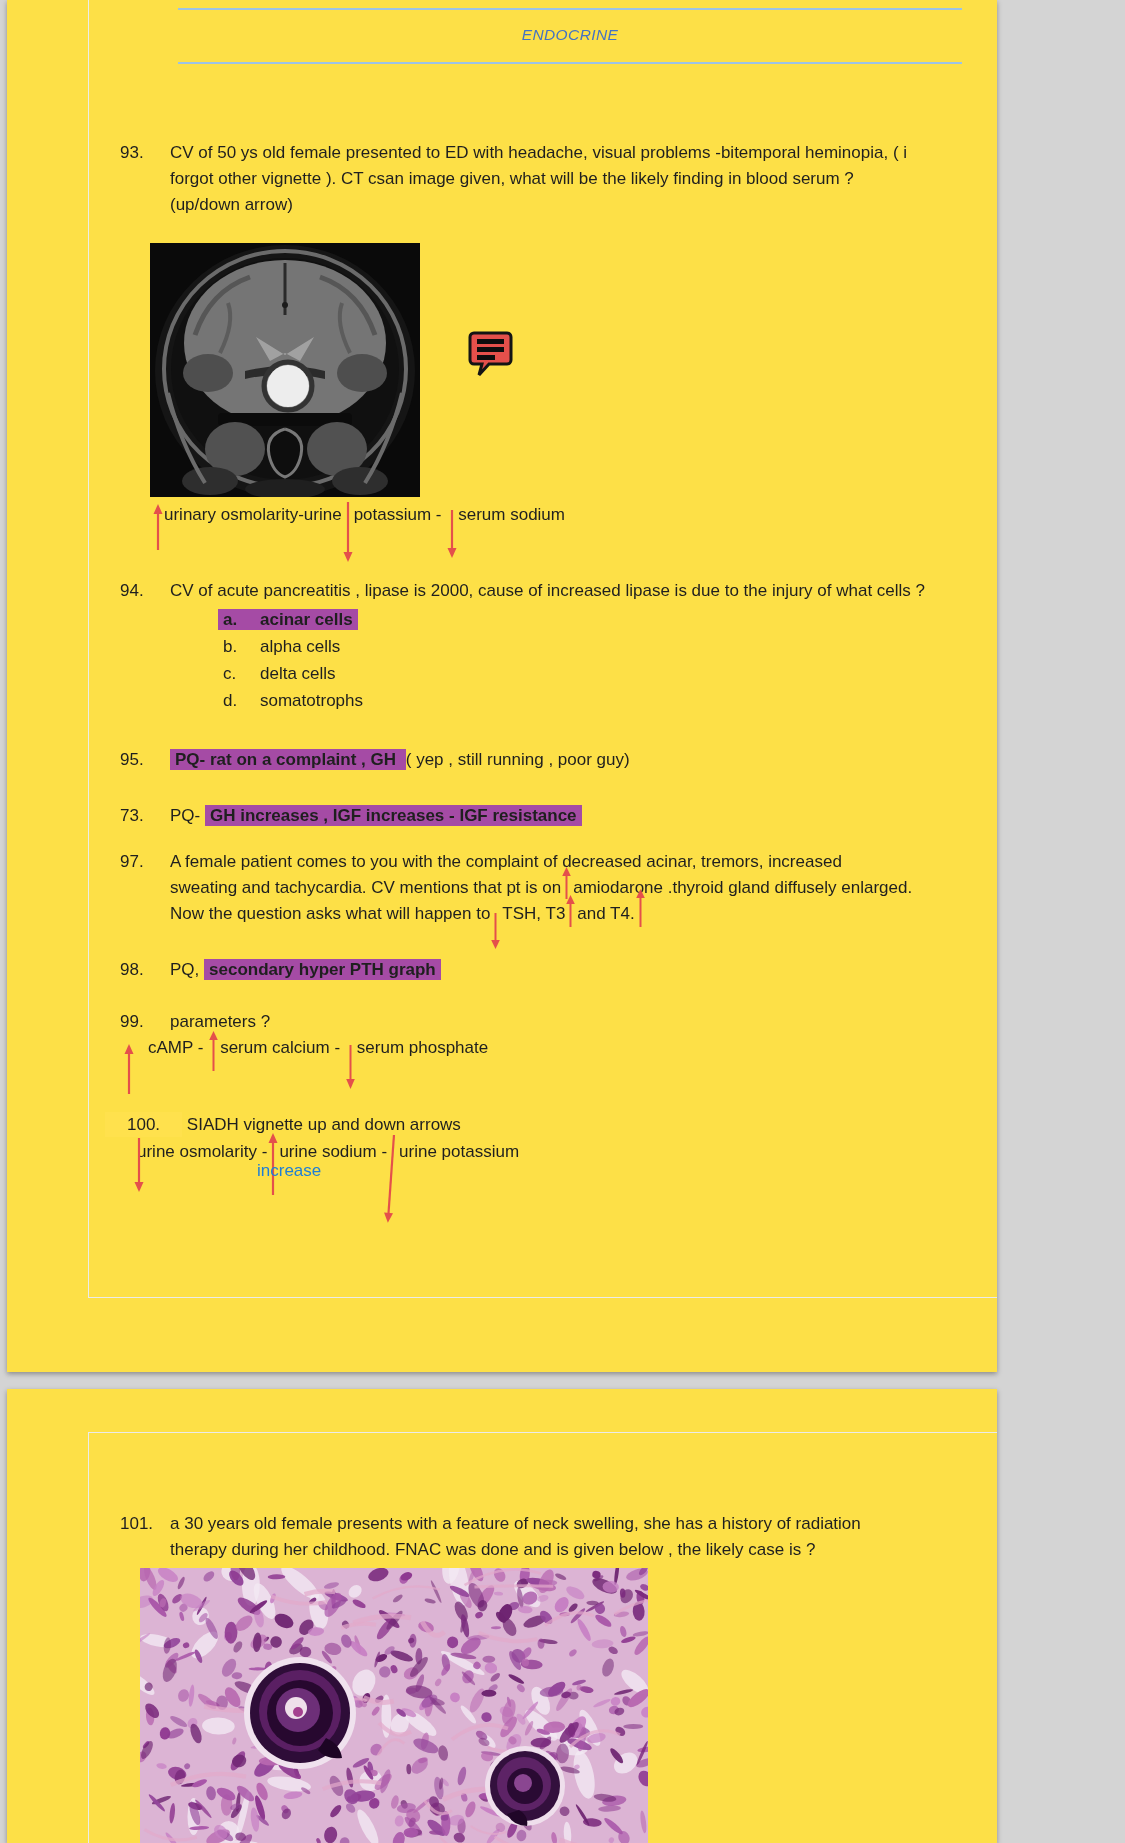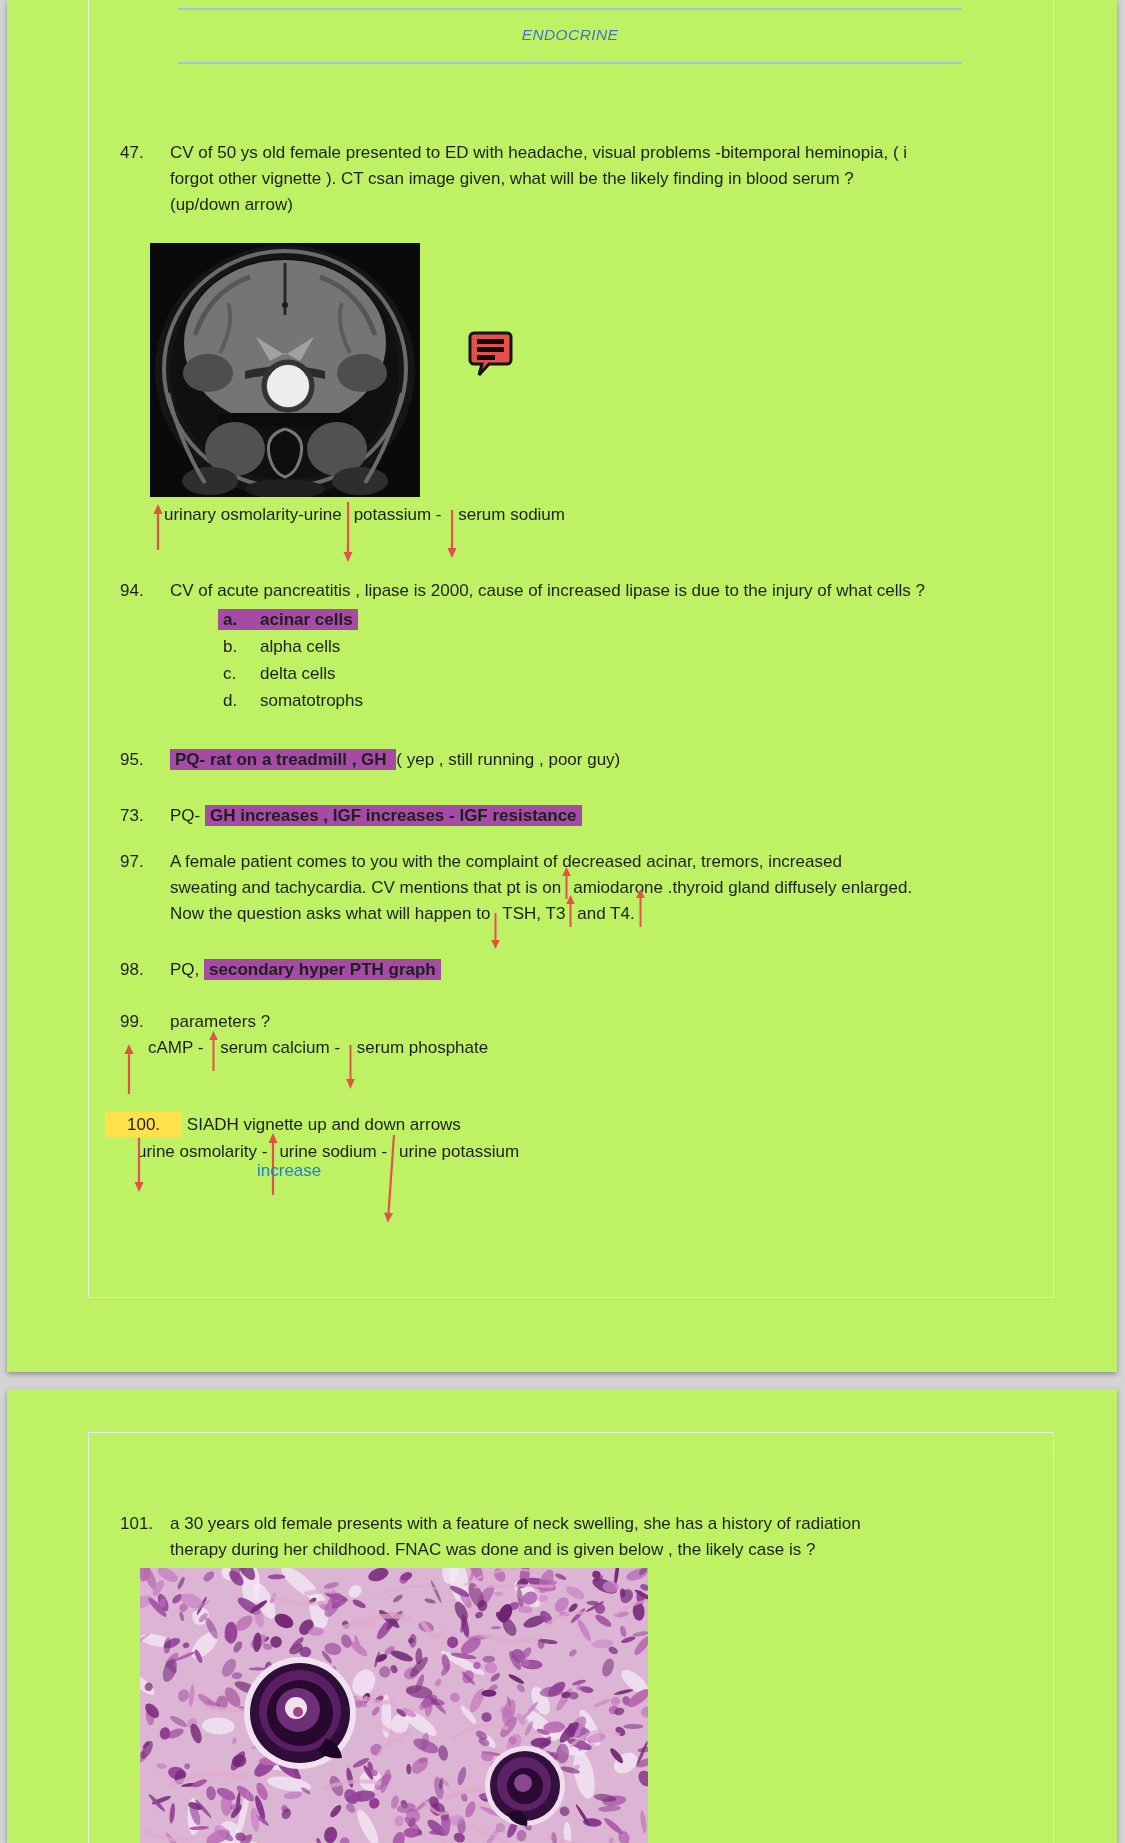--- a/index.html
+++ b/index.html
@@ -1,18 +1,18 @@
 <!DOCTYPE html>
 <html style="--highlight-purple: #a54ba5; --highlight-yellow: #ffe14d; --arrow-red: #e4504b; --accent-blue: #4472c4; --note-blue: #1e7fd6;"><head>
 <meta charset="utf-8">
 <style>
   html,body{margin:0;padding:0;background:#d8d8d8;}
   .stage{position:relative;width:1125px;height:1843px;overflow:hidden;
          font-family:"Liberation Sans",sans-serif;color:#1f1f1f;background:#d4d4d4;}
-  .page{position:absolute;left:7px;width:1110px;background:#bef264;
+  .page{position:absolute;left:7px;width:990px;background:#fde047;
         box-shadow:0 2px 5px rgba(0,0,0,.35);overflow:hidden;}
   .page1{top:0;height:1372px;}
   .page2{top:1389px;height:454px;}
   .inner-box{position:absolute;left:81px;width:964px;border:1px solid #ebebeb;}
   .box1{top:-4px;height:1300px;}
   .box2{top:43px;height:415px;}
   .hrule{position:absolute;left:171px;width:784px;height:2px;background:#9dc3e6;}
   .chapter-title{position:absolute;left:171px;top:26px;width:784px;text-align:center;
         font-size:15.5px;font-style:italic;letter-spacing:.4px;color:var(--accent-blue,#4472c4);}
   .q{position:absolute;left:113px;font-size:17px;line-height:26px;white-space:nowrap;}
@@ -36,21 +36,21 @@
 <div class="stage">
 
   <div class="page page1">
     <div class="inner-box box1"></div>
 
     <div class="hrule" style="top:8px"></div>
     <div class="chapter-title">ENDOCRINE</div>
     <div class="hrule" style="top:62px"></div>
 
     <div class="q" style="top:140px">
-      <span class="qnum">47.</span><span class="qbody">
+      <span class="qnum">93.</span><span class="qbody">
         <div class="qline">CV of 50 ys old female presented to ED with headache, visual problems -bitemporal heminopia, ( i</div>
         <div class="qline">forgot other vignette ). CT csan image given, what will be the likely finding in blood serum ?</div>
         <div class="qline">(up/down arrow)</div>
       </span>
     </div>
 
     <div class="imgblock" style="left:143px;top:243px;width:270px;height:254px">
       <svg width="270" height="254" viewBox="0 0 270 254">
         <rect width="270" height="254" fill="#0a0a0a"></rect>
         <ellipse cx="135" cy="128" rx="130" ry="126" fill="#151515"></ellipse>
@@ -107,21 +107,21 @@
       <span class="qnum">94.</span><span>CV of acute pancreatitis , lipase is 2000, cause of increased lipase is due to the injury of what cells ?</span>
     </div>
     <div class="opts">
       <div class="qline"><span class="hl"><span class="olet">a.</span><span>acinar cells</span></span></div>
       <div class="qline"><span class="olet" style="padding-left:5px">b.</span><span>alpha cells</span></div>
       <div class="qline"><span class="olet" style="padding-left:5px">c.</span><span>delta cells</span></div>
       <div class="qline"><span class="olet" style="padding-left:5px">d.</span><span>somatotrophs</span></div>
     </div>
 
     <div class="q" style="top:747px">
-      <span class="qnum">95.</span><span class="hl">PQ- rat on a treadmill , GH </span><span>( yep , still running , poor guy)</span>
+      <span class="qnum">95.</span><span class="hl">PQ- rat on a complaint , GH </span><span>( yep , still running , poor guy)</span>
     </div>
 
     <div class="q" style="top:803px">
       <span class="qnum">73.</span><span>PQ- </span><span class="hl">GH increases , IGF increases - IGF resistance</span>
     </div>
 
     <div class="q" style="top:849px">
       <span class="qnum">97.</span><span class="qbody">
         <div class="qline">A female patient comes to you with the complaint of decreased acinar, tremors, increased</div>
         <div class="qline"><span>sweating and tachycardia. CV mentions that pt is on</span><span class="arrwrap"><svg width="11" height="32" viewBox="0 0 11 32" style="top:-18px">

